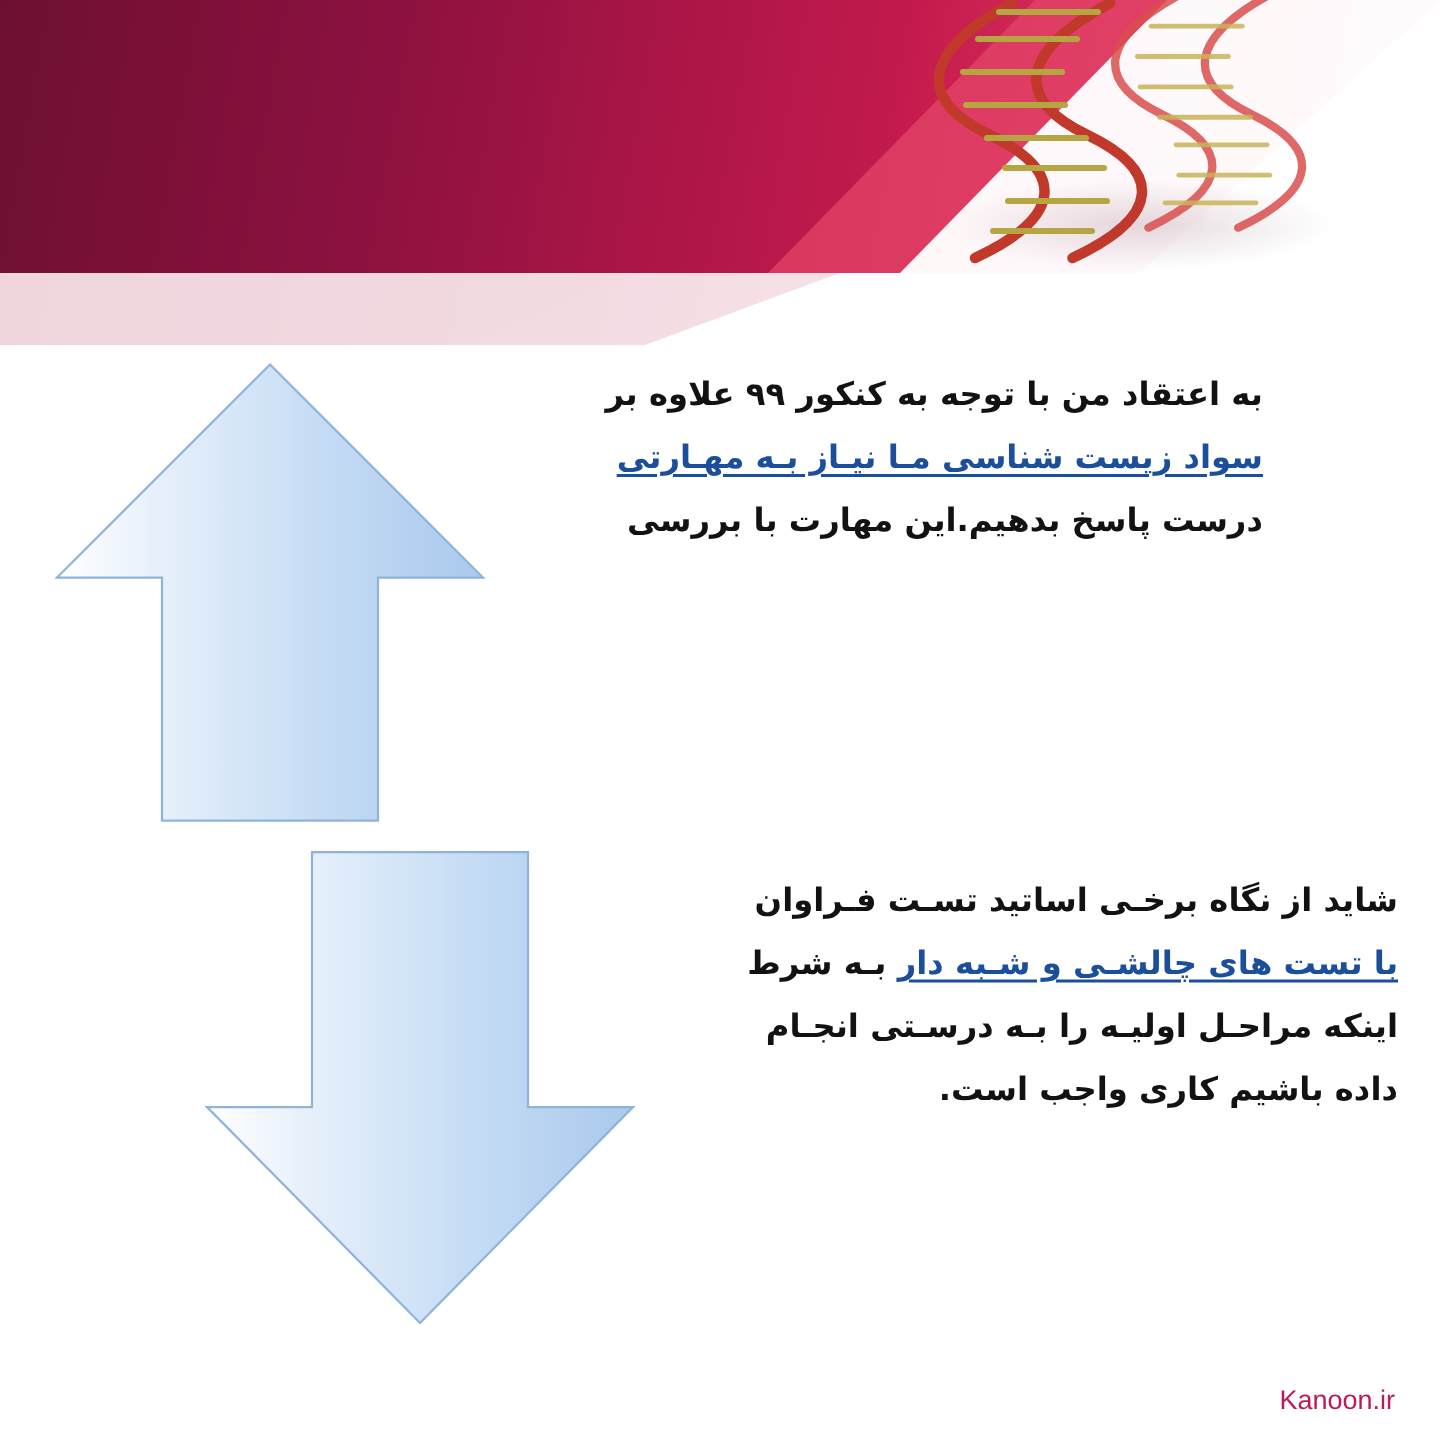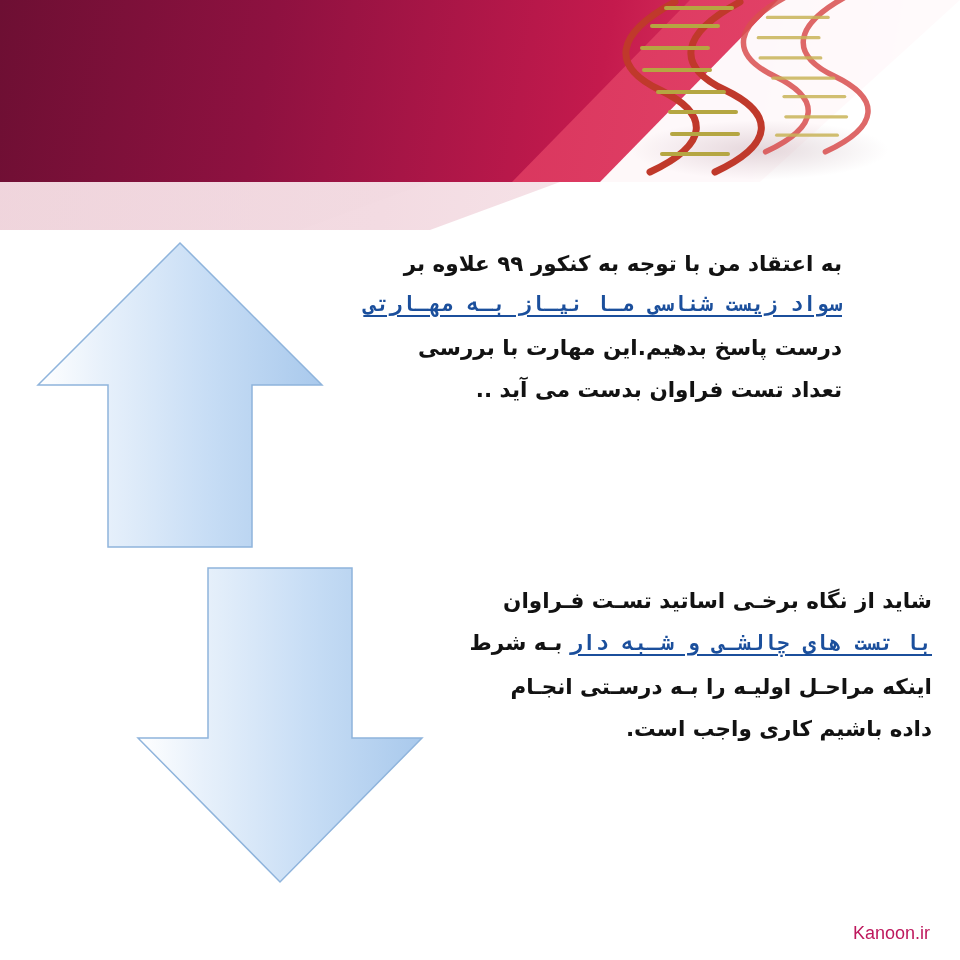--- a/index.html
+++ b/index.html
@@ -89,21 +89,20 @@
     line-height: 1.95;
   }
   #para1 { top: 243px; right: 118px; width: 520px; font-size: 21.5px; }
   #para2 { top: 580px; right: 28px; width: 520px; font-size: 21.5px; }
 
   .hl {
     color: #1b4f9c;
     text-decoration: underline;
     text-underline-offset: 4px;
     text-decoration-thickness: 1.5px;
-    font-family: Liberation Mono, monospace;
   }
 
   .footer {
     position: absolute;
     right: 30px; bottom: 16px;
     font-size: 18px;
     color: #be185d;
     font-family: "Liberation Sans", sans-serif;
     direction: ltr;
   }
@@ -173,21 +172,20 @@
         <stop offset="100%" stop-color="#a9c9ec"></stop>
       </linearGradient>
     </defs>
     <polygon points="78,8 222,8 222,178 292,178 150,322 8,178 78,178" fill="url(#gDn)" stroke="#8fb4dc" stroke-width="1.5"></polygon>
   </svg>
 
   <div class="text-block" id="para1">
     <div>به اعتقاد من با توجه به کنکور ۹۹ علاوه بر</div>
     <div class="hl">سواد زیست شناسی مـا نیـاز بـه مهـارتی</div>
     <div>درست پاسخ بدهیم.این مهارت با بررسی</div>
-    <div>تعداد تست فراوان بدست می آید ..</div>
   </div>
 
   <div class="text-block" id="para2">
     <div>شاید از نگاه برخـی اساتید تسـت فـراوان</div>
     <div>
       <span class="hl">با تست های چالشـی و شـبه دار</span><span> بـه شرط</span>
     </div>
     <div>اینکه مراحـل اولیـه را بـه درسـتی انجـام</div>
     <div>داده باشیم کاری واجب است.</div>
   </div>

